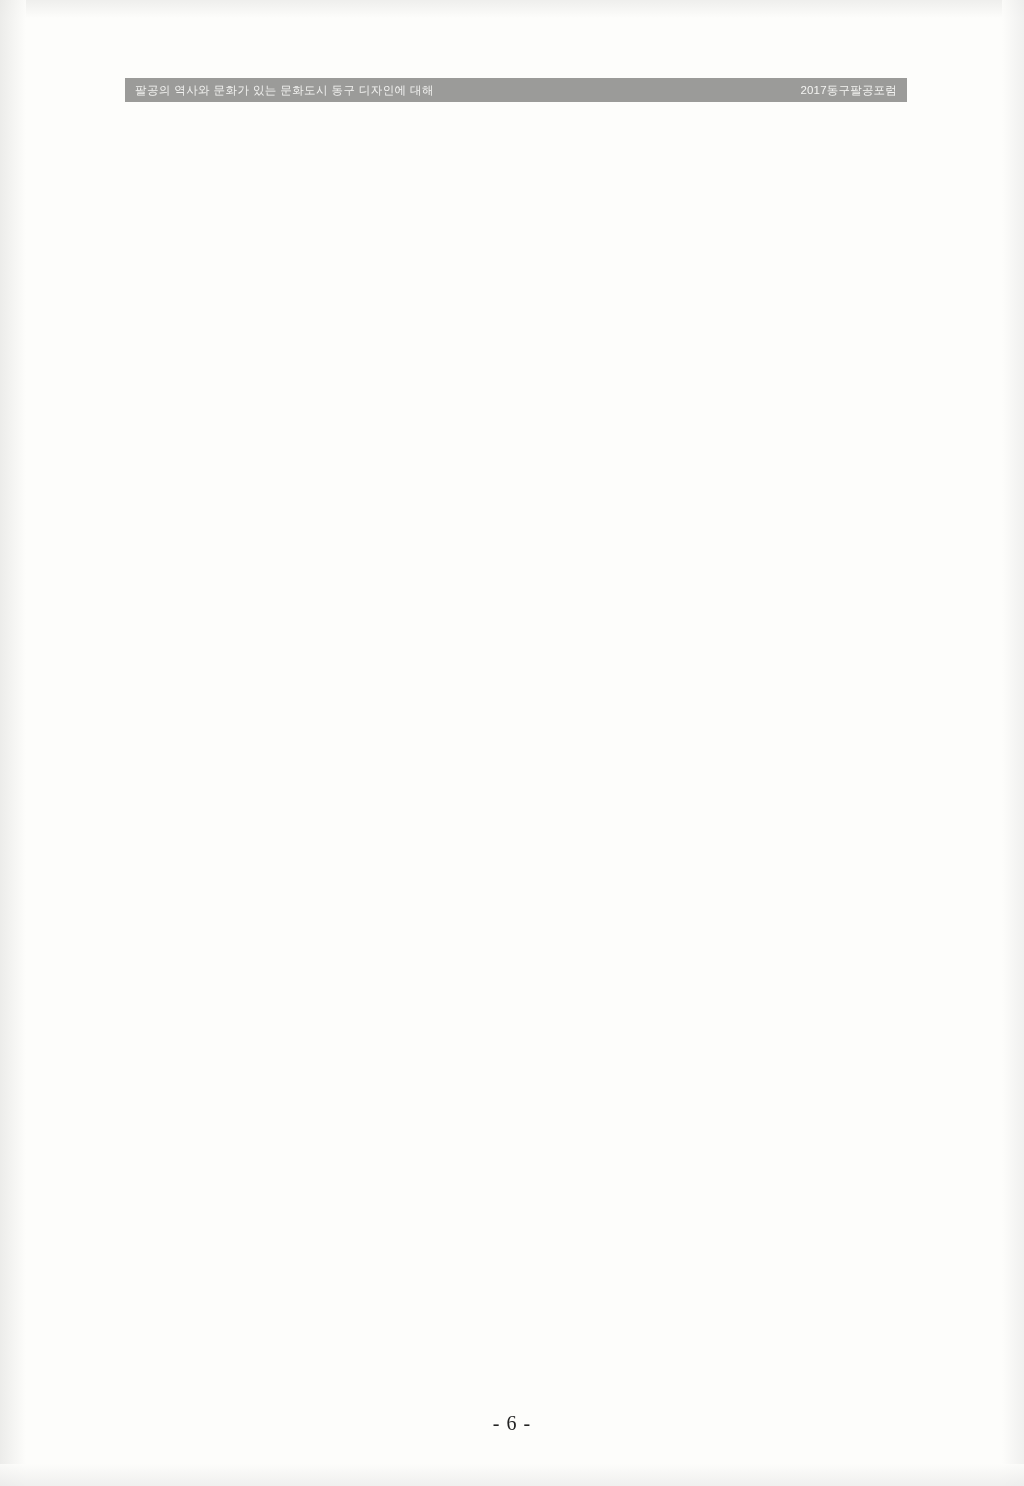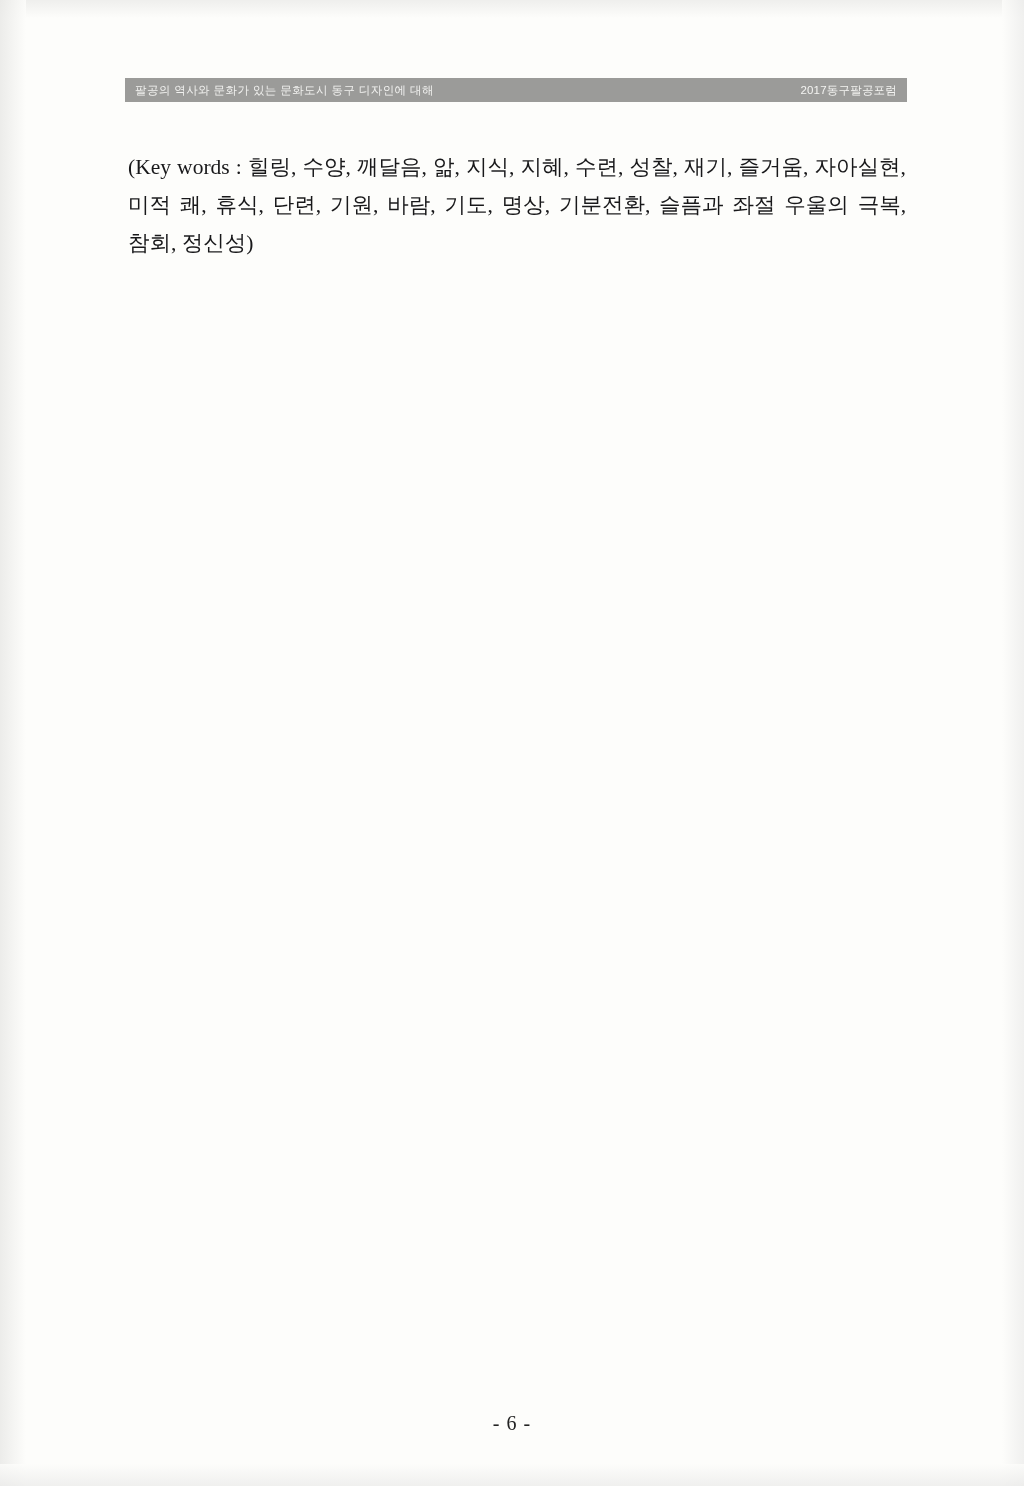--- a/index.html
+++ b/index.html
@@ -131,18 +131,17 @@
   <div class="scan-edge-left"></div>
   <div class="scan-edge-right"></div>
   <div class="scan-edge-bottom"></div>
 
   <div class="header-band">
     <span class="header-left">팔공의 역사와 문화가 있는 문화도시 동구 디자인에 대해</span>
     <span class="header-right">2017동구팔공포럼</span>
   </div>
 
   <div class="body-col">
-    <p class="para keywords">(Key words : 힐링, 수양, 깨달음, 앎, 지식, 지혜, 수련, 성찰, 재기, 즐거움, 자아실현, 미적 쾌, 휴식, 단련, 기원, 바람, 기도, 명상, 기분전환, 슬픔과 좌절 우울의 극복, 참회, 정신성)</p>
   </div>
 
   <div class="page-number">- 6 -</div>
 
 </div>
 
 </body></html>

